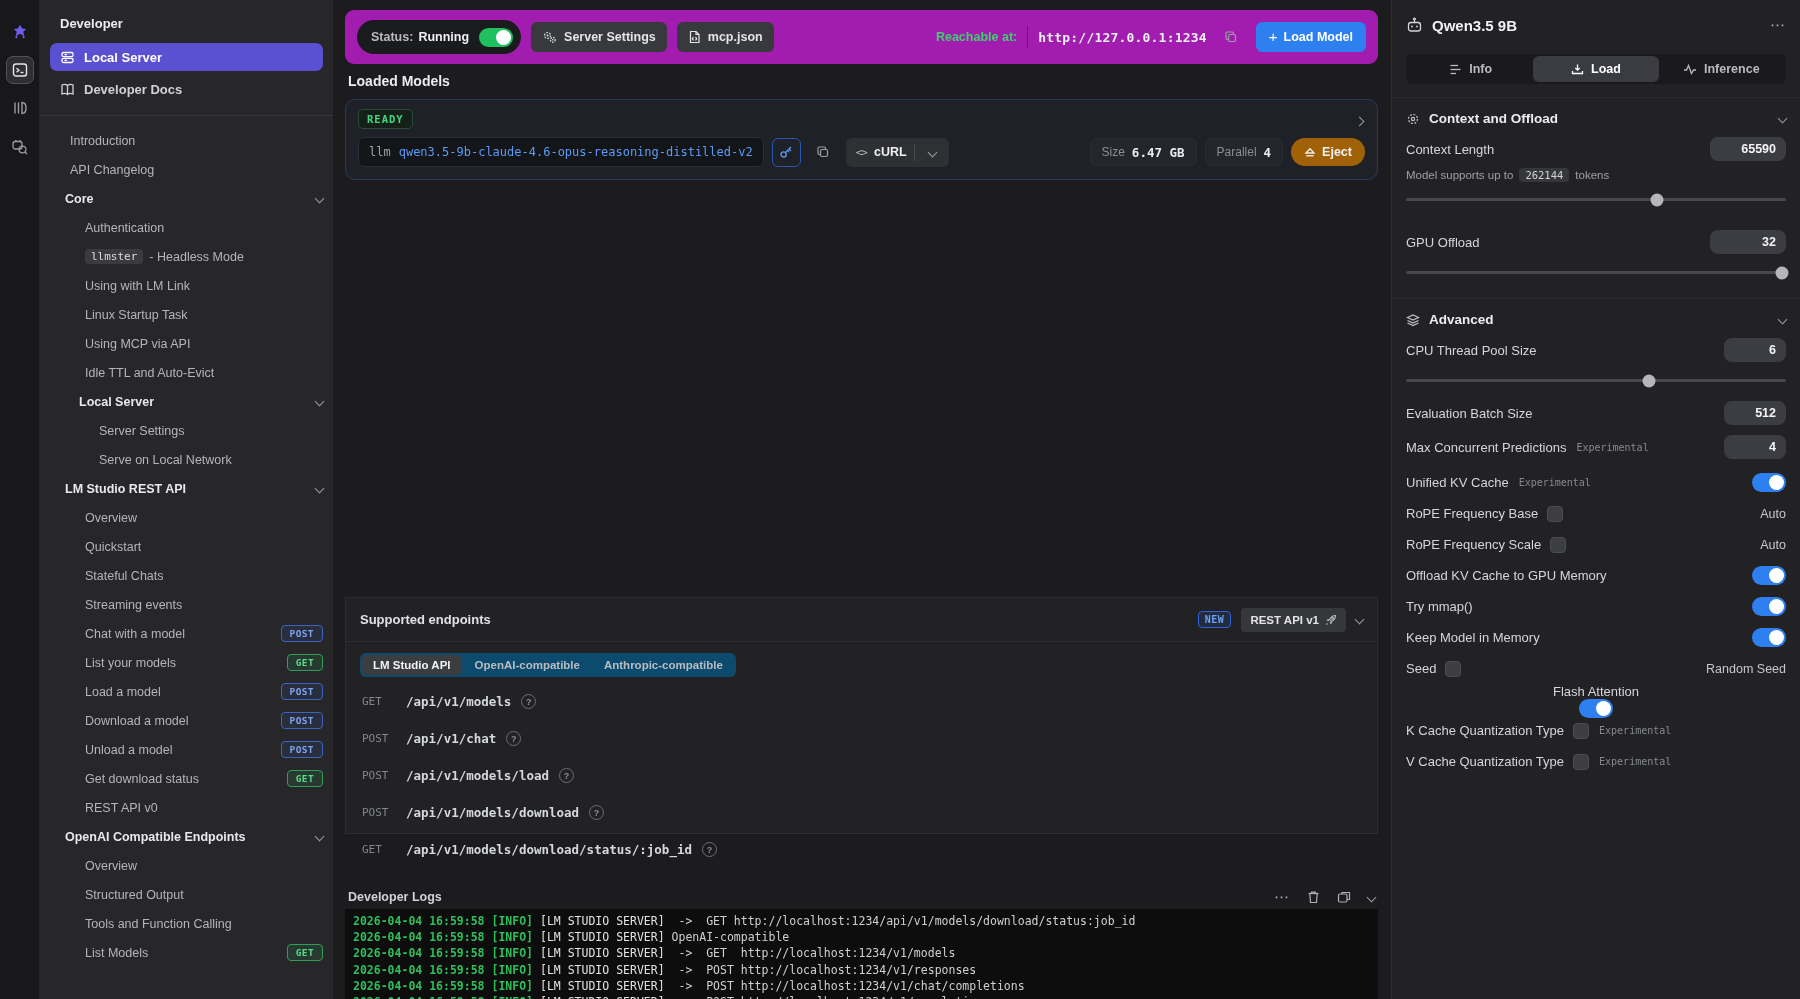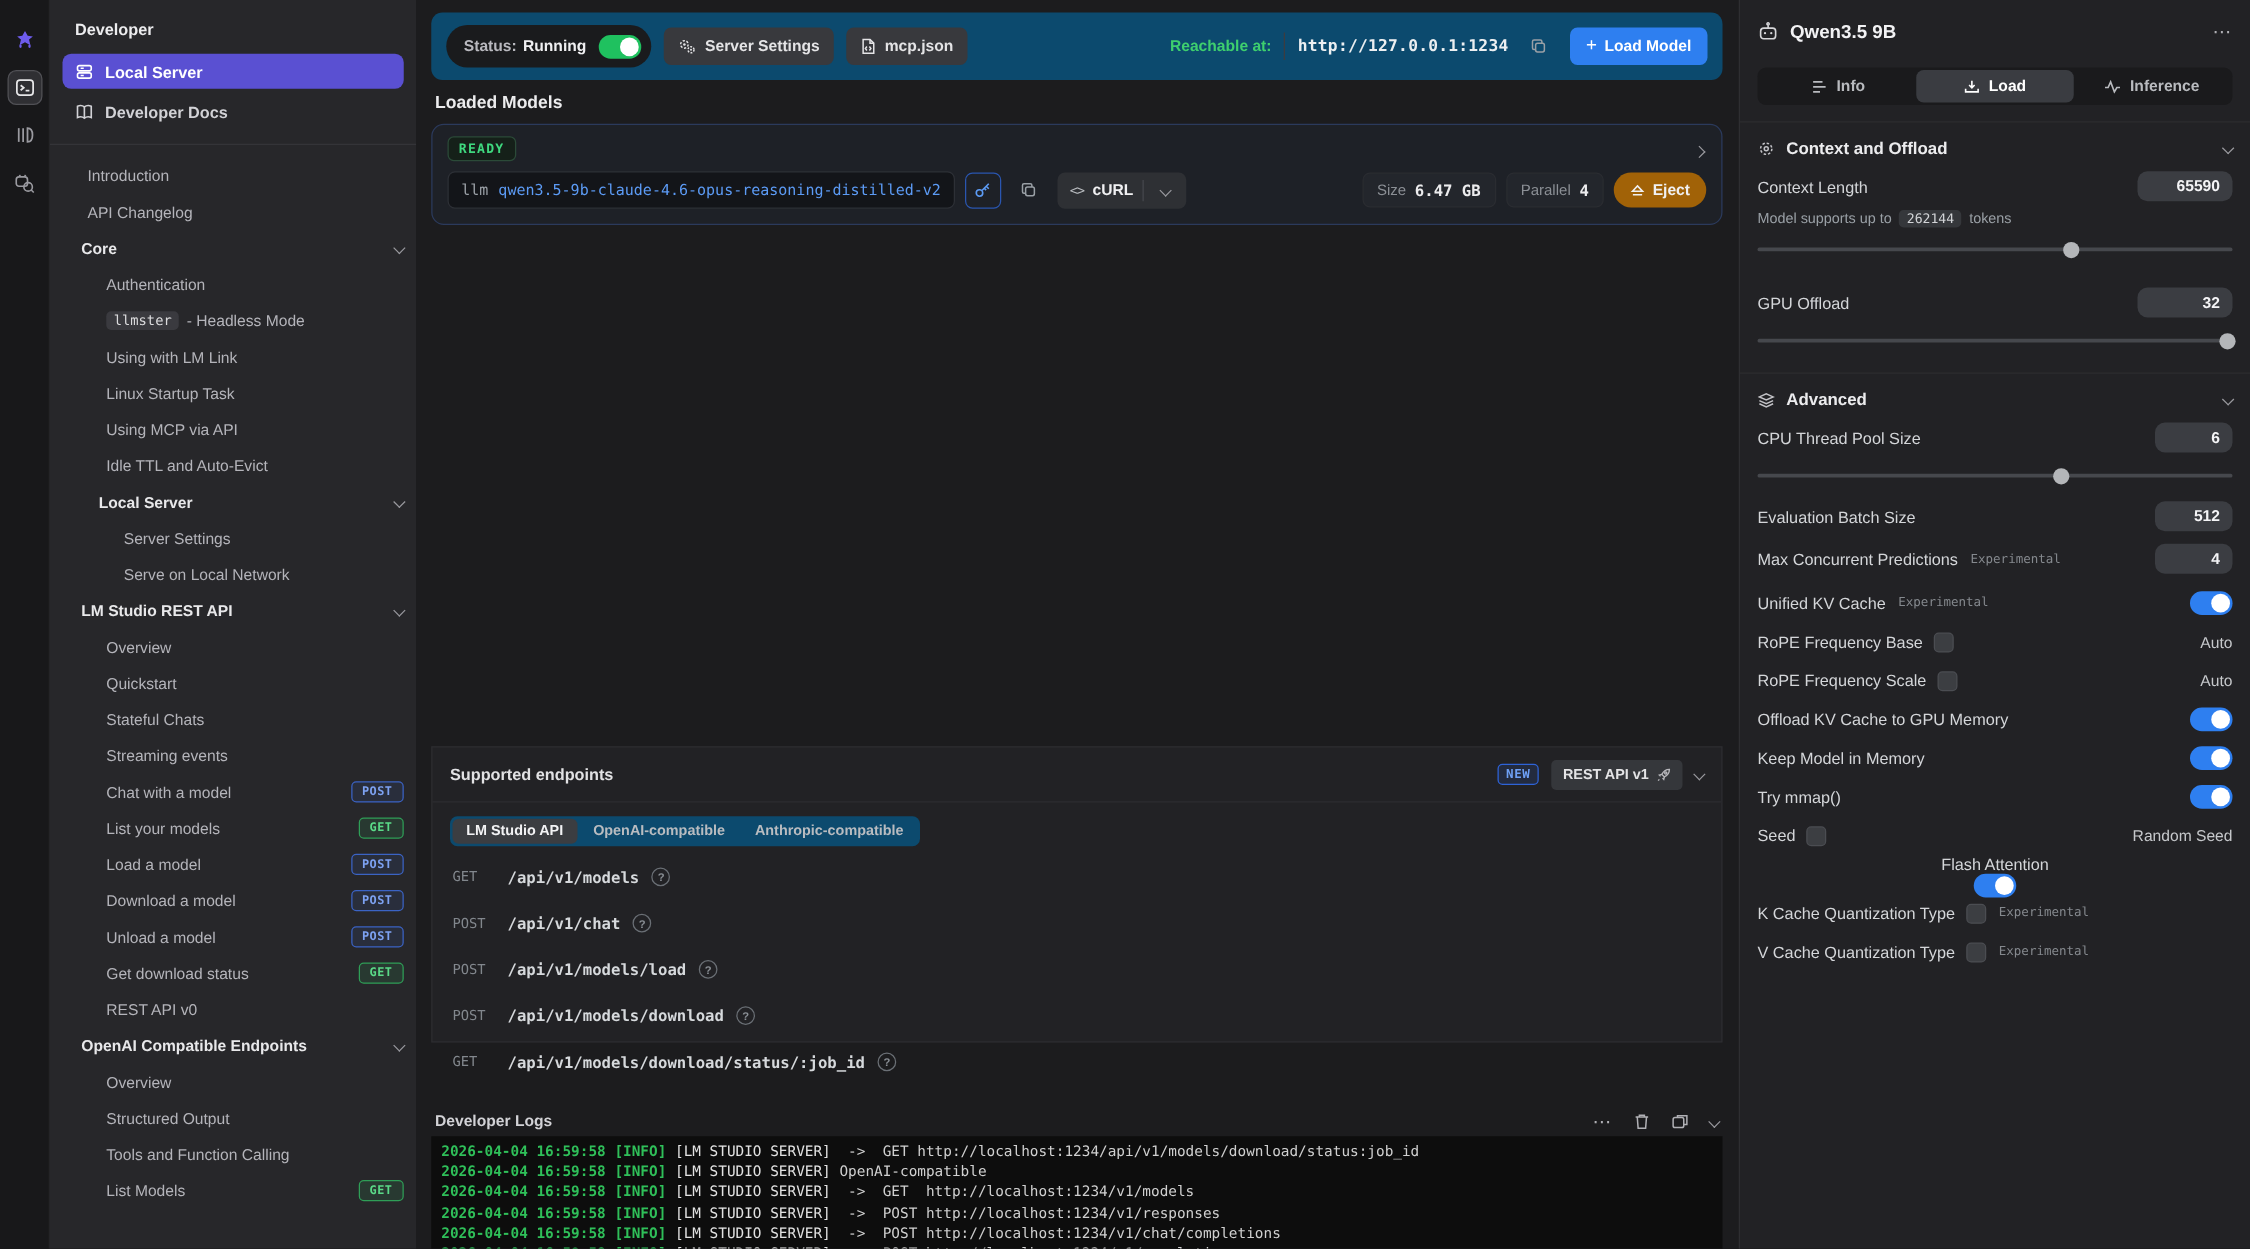--- a/index.html
+++ b/index.html
@@ -30,21 +30,21 @@
   .code-chip { font-family:"DejaVu Sans Mono", monospace; font-size:11px; background:#3a3a3f; color:#dcdcde; padding:1px 6px; border-radius:4px; margin-right:6px; }
   .m-badge { margin-left:auto; font-family:"DejaVu Sans Mono", monospace; font-size:9.5px; font-weight:700; padding:2px 8px; border-radius:4px; letter-spacing:.4px; }
   .m-badge.post { color:#7da2f2; border:1px solid #3b63c4; background:rgba(59,99,196,.12); }
   .m-badge.get  { color:#5ad987; border:1px solid #2f9e57; background:rgba(47,158,87,.16); }
   .chev { display:inline-block; width:7px; height:7px; border-right:1.6px solid #9a9a9f; border-bottom:1.6px solid #9a9a9f; transform:rotate(45deg); }
   .chev.right { transform:rotate(-45deg); }
 
   
   .main { position:absolute; left:333px; top:0; bottom:0; width:1058px; background:#1c1c1e; }
 
-  .toolbar { position:absolute; left:12px; right:13px; top:10px; height:54px; background:#0c4a6e; border-radius:9px; display:flex; align-items:center; padding:0 12px; gap:10px; }
+  .toolbar { position:absolute; left:12px; right:13px; top:10px; height:54px; background:#a21caf; border-radius:9px; display:flex; align-items:center; padding:0 12px; gap:10px; }
   .status-chip { background:#1a1b1d; border-radius:17px; height:34px; display:flex; align-items:center; gap:10px; padding:0 8px 0 14px; }
   .status-chip .k { font-size:12.5px; color:#b9b9bf; font-weight:600; }
   .status-chip .v { font-size:12.5px; color:#f0f0f2; font-weight:600; margin-left:-5px; }
   .toggle { width:34px; height:19px; border-radius:10px; background:#3c3e42; position:relative; flex:0 0 auto; }
   .toggle.on { background:#1fc15f; }
   .toggle.blue { background:#2e7ff0; }
   .toggle .knob { position:absolute; top:2px; right:2px; width:15px; height:15px; border-radius:50%; background:#ffffff; }
   .tb-btn { height:30px; background:#38393d; border-radius:6px; display:flex; align-items:center; gap:7px; padding:0 11px; font-size:12.5px; color:#e4e4e6; font-weight:600; }
   .tb-spacer { flex:1; }
   .reachable { font-size:12.5px; color:#3ecf6e; font-weight:600; }
@@ -606,29 +606,29 @@
 
     <div class="r-row" style="height:31px;">
       <span class="lbl">Offload KV Cache to GPU Memory</span>
       <span class="grow"></span>
       <span class="toggle blue">
           <span class="knob"></span>
         </span>
     </div>
 
     <div class="r-row" style="height:31px;">
-      <span class="lbl">Keep Model in Memory</span>
+      <span class="lbl">Try mmap()</span>
       <span class="grow"></span>
       <span class="toggle blue">
           <span class="knob"></span>
         </span>
     </div>
 
     <div class="r-row" style="height:31px;">
-      <span class="lbl">Try mmap()</span>
+      <span class="lbl">Keep Model in Memory</span>
       <span class="grow"></span>
       <span class="toggle blue">
           <span class="knob"></span>
         </span>
     </div>
 
     <div class="r-row" style="height:31px;">
       <span class="lbl">Seed</span>
       <span class="checkbox"></span>
       <span class="grow"></span>

